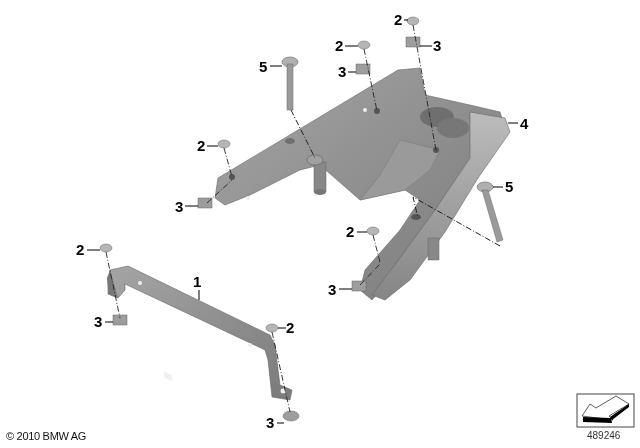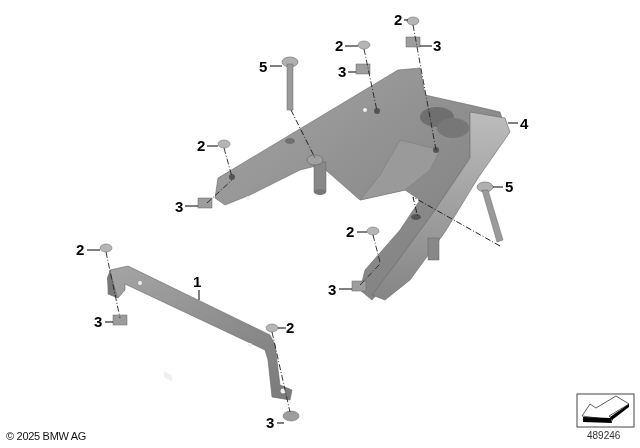--- a/index.html
+++ b/index.html
@@ -141,15 +141,15 @@
       <div class="callout" style="left: 175px; top: 199px;">3</div>
       <div class="callout" style="left: 346px; top: 224px;">2</div>
       <div class="callout" style="left: 76px; top: 242px;">2</div>
       <div class="callout" style="left: 193px; top: 274px;">1</div>
       <div class="callout" style="left: 328px; top: 282px;">3</div>
       <div class="callout" style="left: 94px; top: 314px;">3</div>
       <div class="callout" style="left: 286px; top: 320px;">2</div>
       <div class="callout" style="left: 266px; top: 415px;">3</div>
     </div>
 
-  <div class="copyright">© 2025 BMW AG</div>
+  <div class="copyright">© 2010 BMW AG</div>
   <div class="diagram-id">489246</div>
 </div>
 
 </body></html>

